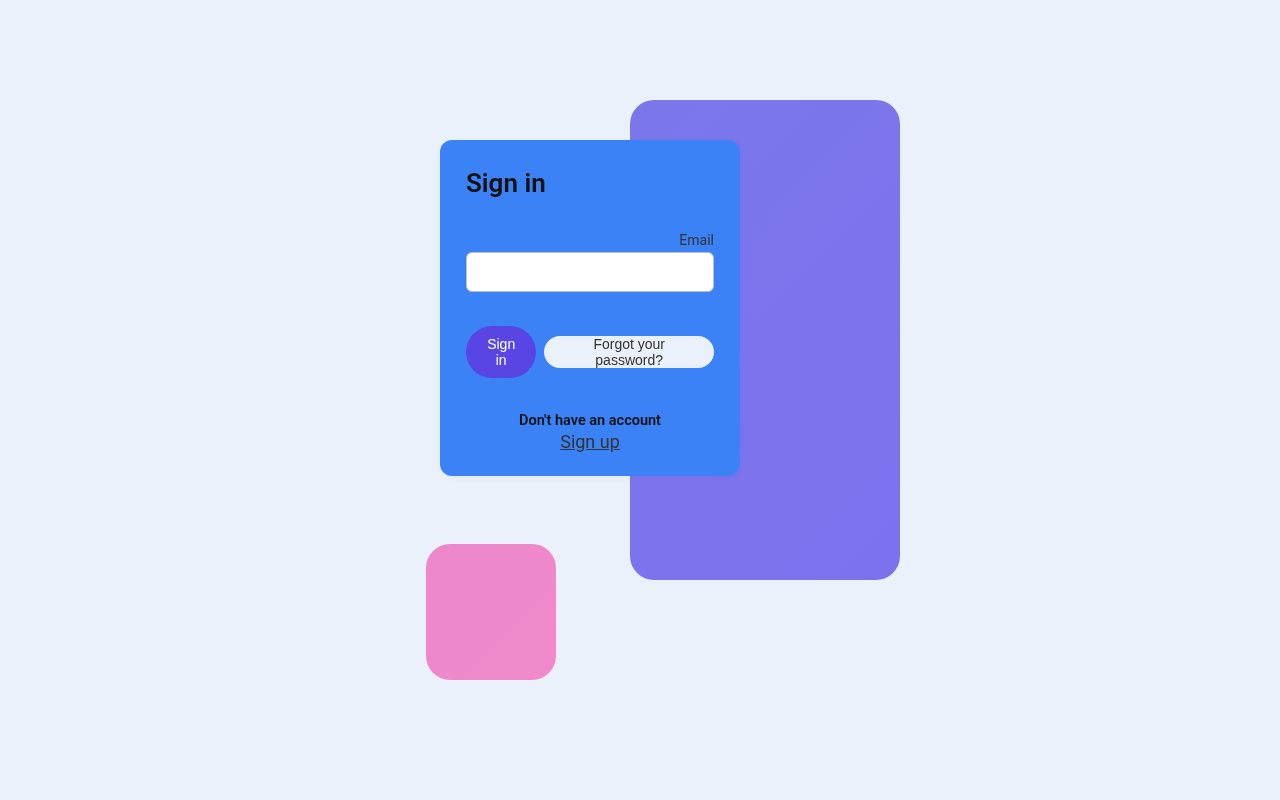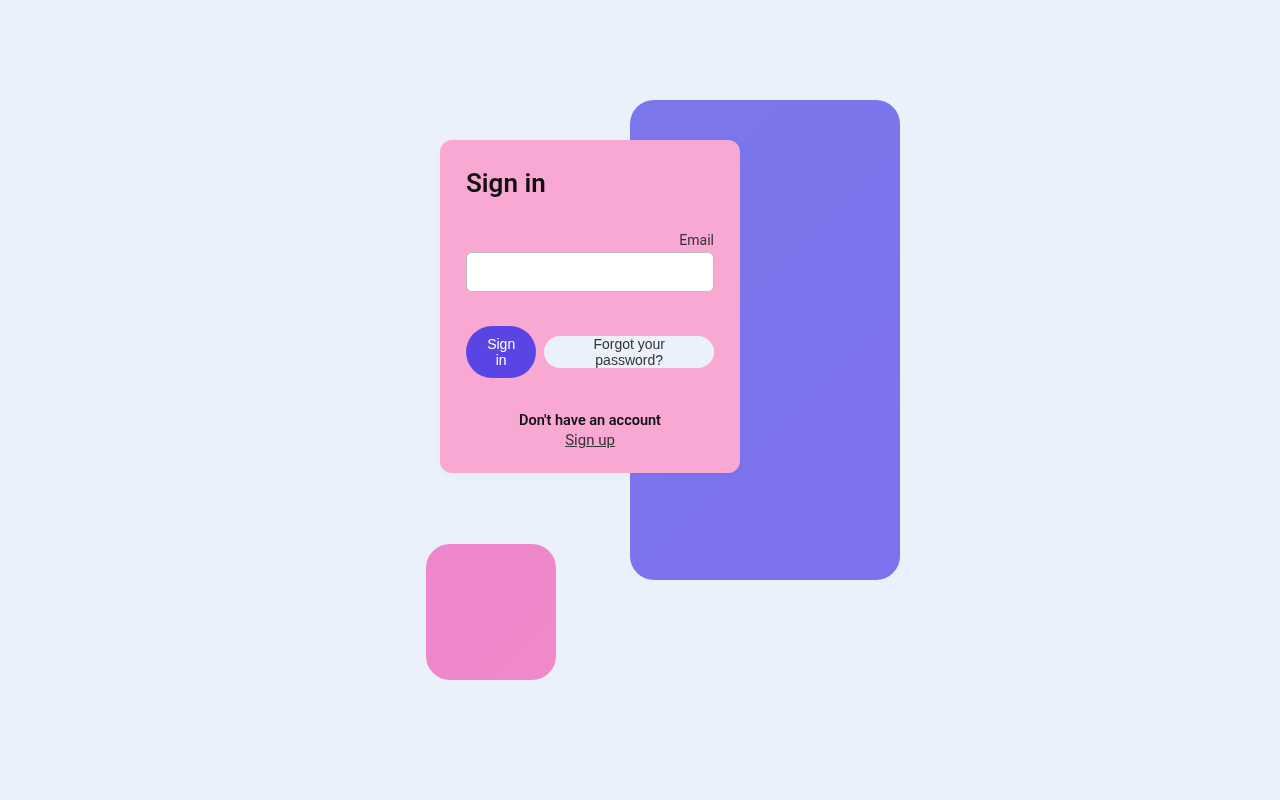--- a/index.html
+++ b/index.html
@@ -37,21 +37,21 @@
       background: linear-gradient(135deg, #ee86cc, #f08ac9);
       border-radius: 24px;
       z-index: 0;
     }
     .card {
       position: absolute;
       top: 0;
       left: 0;
       width: 300px;
       height: auto;
-      background: #f9a8d4;
+      background: #3b82f6;
       border-radius: 12px;
       padding: 28px 26px 24px 26px;
       z-index: 2;
       box-shadow: 0 2px 8px rgba(0,0,0,0.03);
     }
     .title {
       font-size: 26px;
       font-weight: 600;
       color: #111;
       margin-bottom: 34px;
@@ -104,21 +104,21 @@
       text-align: center;
     }
     .footer-text {
       font-size: 14.5px;
       font-weight: 600;
       color: #111;
     }
     .footer-link {
       display: inline-block;
       margin-top: 2px;
-      font-size: 15px;
+      font-size: 18px;
       color: #333;
       text-decoration: underline;
       cursor: pointer;
     }
   </style>
 </head>
 <body>
 
 <div class="stage">
   <div class="shape-purple"></div>

